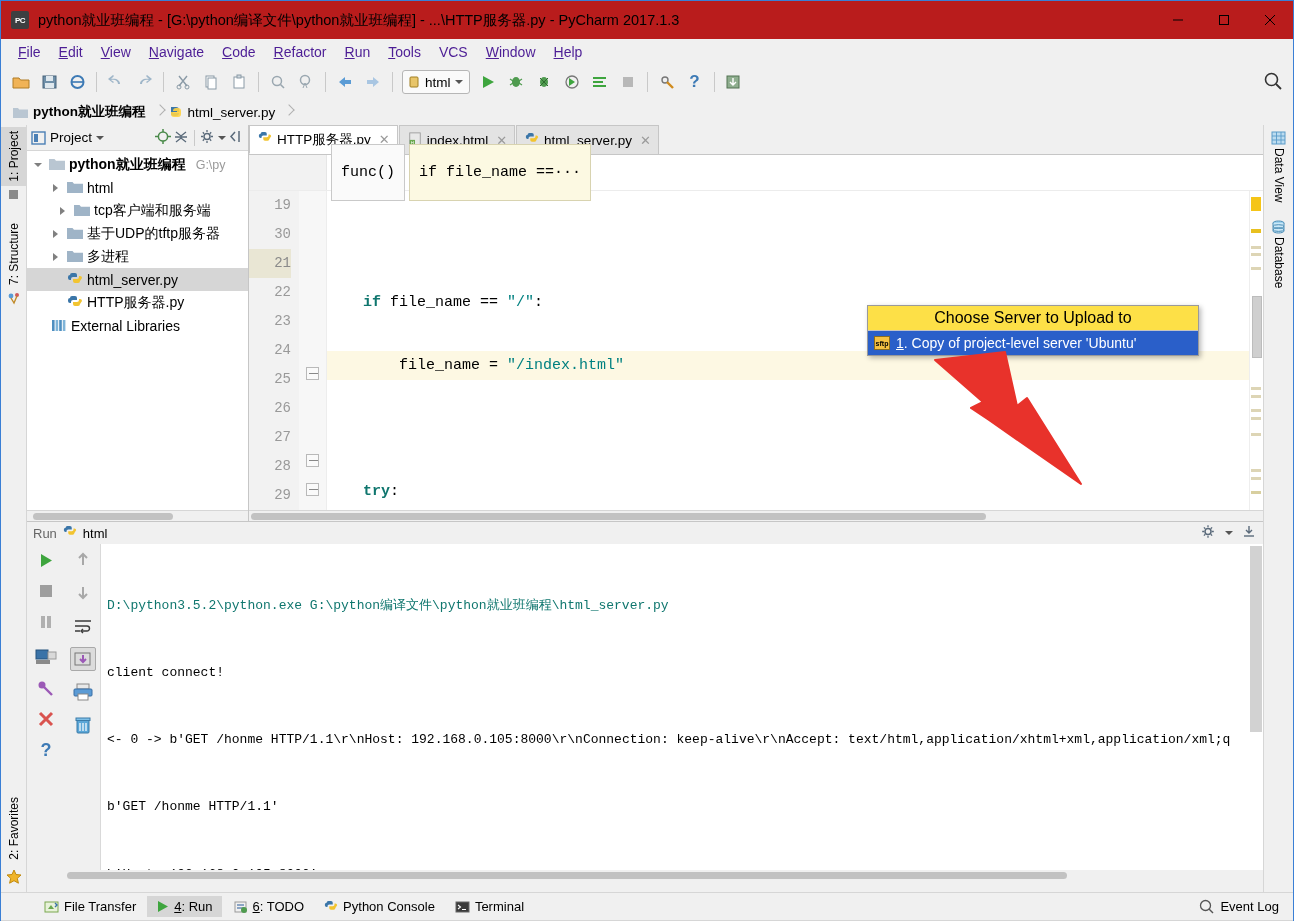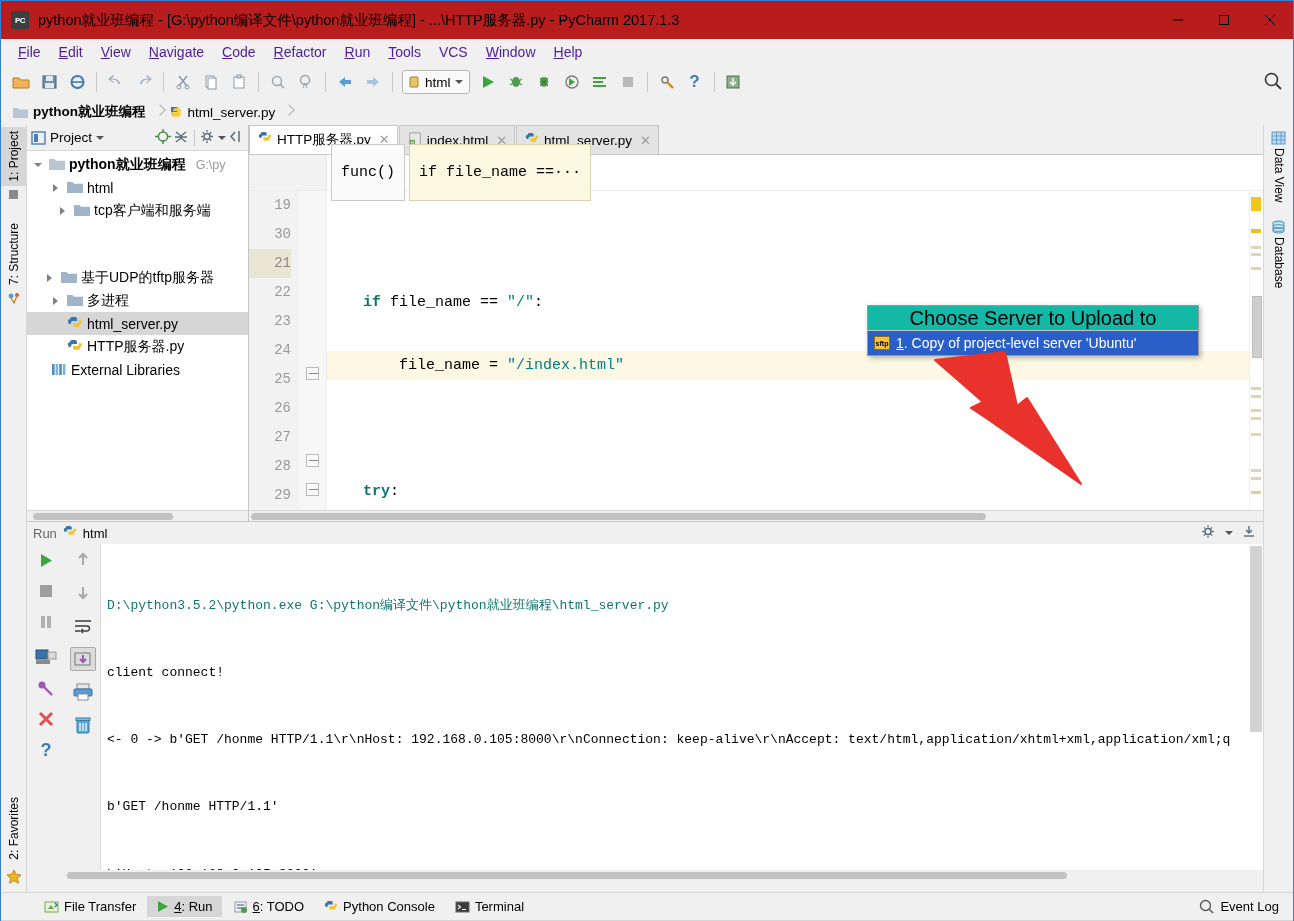--- a/index.html
+++ b/index.html
@@ -104,22 +104,22 @@
   .str{ color:#008080;}
   .edscroll{ width:14px;background:#fff;position:relative;border-left:1px solid #eee;}
   .edthumb{ position:absolute;left:2px;top:105px;width:10px;height:62px;background:#cfcfcf;border:1px solid #bcbcbc;}
   .mark{ position:absolute;right:2px;width:10px;height:3px;}
   .edhbar{ height:11px;background:#f0f0f0;border-top:1px solid #d6d6d6;position:relative;}
   .edhbar i{ position:absolute;left:2px;top:2px;height:7px;width:735px;background:#c2c2c2;border-radius:4px;display:block;}
 
   
   .popup{ position:absolute;left:866px;top:304px;width:332px;border:1px solid #9a9a9a;
      box-shadow:2px 2px 5px rgba(0,0,0,.28);background:#f0f0f0;z-index:40;}
-  .popup-title{ height:25px;display:flex;align-items:center;justify-content:center;font-size:20px;
-     background:#14b8a6;border-bottom:1px solid #c4c4c4;}
+  .popup-title{ height:25px;display:flex;align-items:center;justify-content:center;font-size:16px;
+     background:#fde047;border-bottom:1px solid #c4c4c4;}
   .popup-item{ height:24px;display:flex;align-items:center;gap:6px;padding:0 6px;background:#2a5fc9;color:#fff;font-size:14px;}
   .sftp-ic{ width:16px;height:14px;background:#f5c242;border:1px solid #8a6d1f;font-size:7px;color:#000;
      display:flex;align-items:center;justify-content:center;font-weight:bold;flex:none;}
   .cursor-arrow{ position:absolute;left:930px;top:345px;z-index:41;}
 
   
   .runpanel{ height:360px; display:flex; flex-direction:column; background:#f0f0f0; border-top:1px solid #c6c6c6;}
   .run-head{ height:22px;display:flex;align-items:center;gap:6px;padding:0 6px;font-size:13px;background:#f0f0f0;}
   .run-head .rh-right{ margin-left:auto;display:flex;align-items:center;gap:8px;}
   .run-main{ flex:1;display:flex;min-height:0;}
@@ -438,21 +438,21 @@
             </div>
 
             <div class="node" style="padding-left:29px;">
               <span class="twisty closed"></span>
               <span class="ic"><svg width="16" height="14" viewBox="0 0 16 14">
                     <path d="M0 2h5.5L7 3.8H16V13H0z" fill="#9fb4c7"></path>
                   </svg></span>
               <span>tcp客户端和服务端</span>
             </div>
 
-            <div class="node" style="padding-left:16px;margin-top:44px;">
+            <div class="node" style="padding-left:22px;">
               <span class="twisty closed"></span>
               <span class="ic"><svg width="16" height="14" viewBox="0 0 16 14">
                     <path d="M0 2h5.5L7 3.8H16V13H0z" fill="#9fb4c7"></path>
                   </svg></span>
               <span>基于UDP的tftp服务器</span>
             </div>
 
             <div class="node" style="padding-left:22px;">
               <span class="twisty closed"></span>
               <span class="ic"><svg width="16" height="14" viewBox="0 0 16 14">

